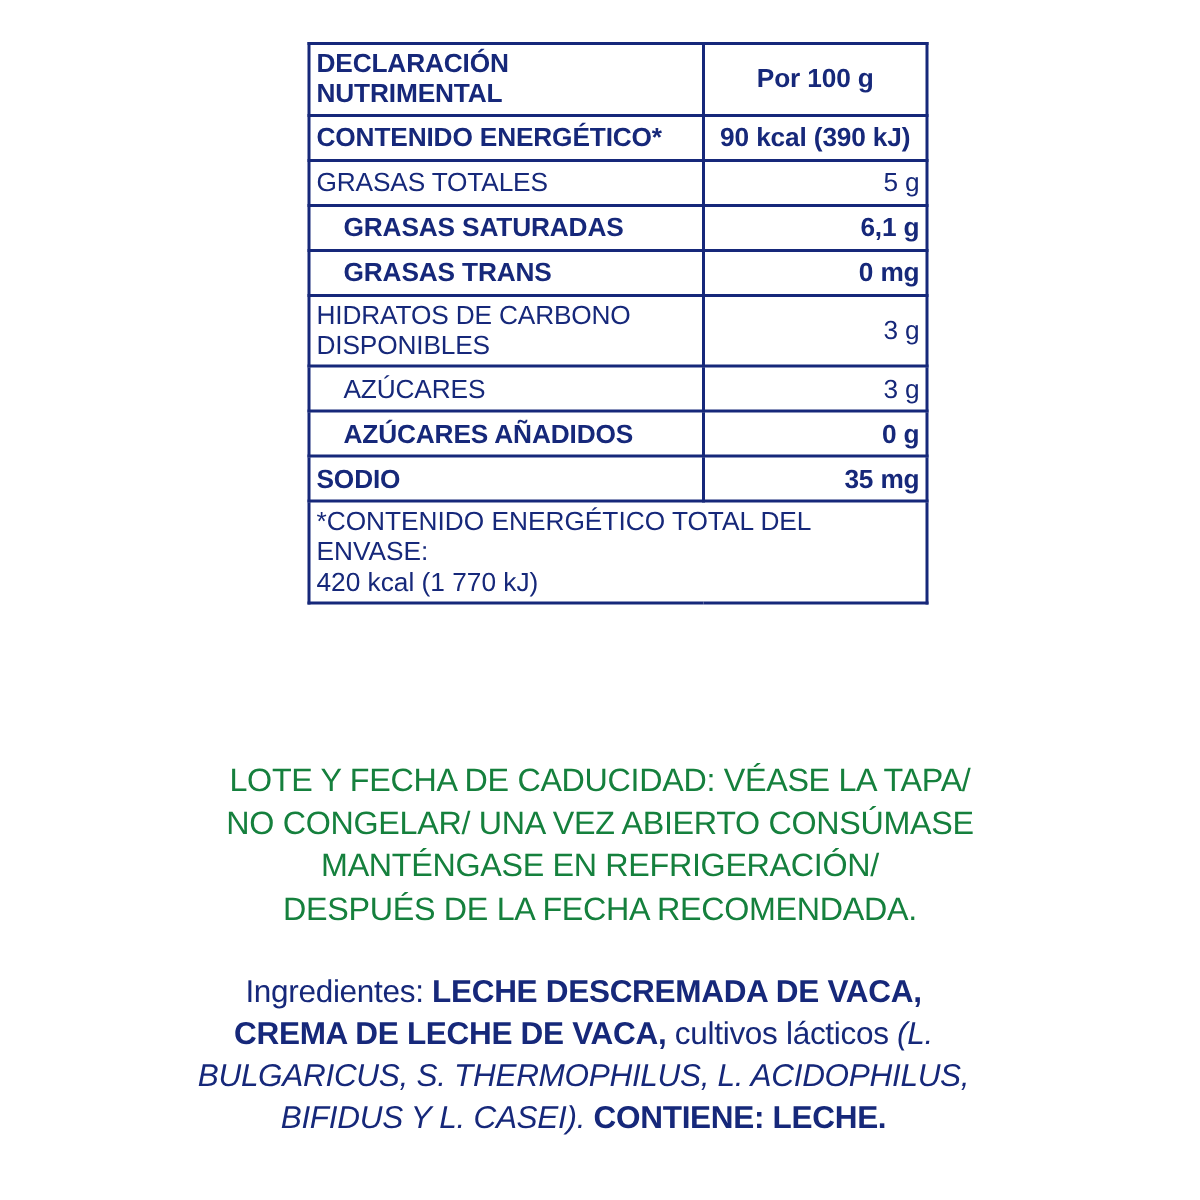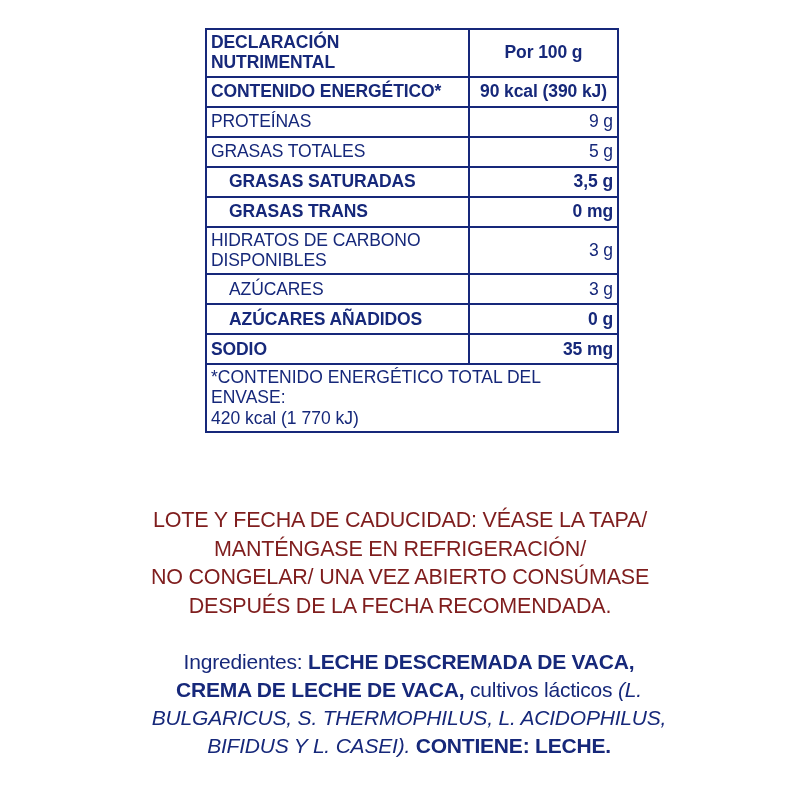--- a/index.html
+++ b/index.html
@@ -73,30 +73,30 @@
   }
   
 
   
   .warning {
     position: absolute;
     left: 40px;
     top: 506px;
     width: 720px;
     text-align: center;
-    color: #7f1d1d;
+    color: #15803d;
     font-size: 21.5px;
     line-height: 1.33;
     letter-spacing: -0.2px;
   }
 
   
   .ingredients {
     position: absolute;
-    left: 49px;
+    left: 29px;
     top: 648px;
     width: 720px;
     text-align: center;
     color: #16287a;
     font-size: 21px;
     line-height: 1.33;
     letter-spacing: -0.2px;
   }
   .ingredients b {
     font-weight: bold;
@@ -119,33 +119,29 @@
         <tr>
           <td class="label bold">DECLARACIÓN NUTRIMENTAL</td>
           <td class="value center bold">Por 100 g</td>
         </tr>
 
         <tr>
           <td class="label bold">CONTENIDO ENERGÉTICO*</td>
           <td class="value center bold">90 kcal (390 kJ)</td>
         </tr>
 
-        <tr>
-          <td class="label">PROTEÍNAS</td>
-          <td class="value">9 g</td>
-        </tr>
 
         <tr>
           <td class="label">GRASAS TOTALES</td>
           <td class="value">5 g</td>
         </tr>
 
         <tr>
           <td class="label bold indent1">GRASAS SATURADAS</td>
-          <td class="value bold">3,5 g</td>
+          <td class="value bold">6,1 g</td>
         </tr>
 
         <tr>
           <td class="label bold indent1">GRASAS TRANS</td>
           <td class="value bold">0 mg</td>
         </tr>
 
         <tr>
           <td class="label twoline">HIDRATOS DE CARBONO DISPONIBLES</td>
           <td class="value twoline">3 g</td>
@@ -173,22 +169,22 @@
             <span>*CONTENIDO ENERGÉTICO TOTAL DEL ENVASE:</span><br>
             <span>420 kcal (1 770 kJ)</span>
           </td>
         </tr>
       </tbody>
     </table>
   </div>
 
   <div class="warning">
     <span class="ing-line">LOTE Y FECHA DE CADUCIDAD: VÉASE LA TAPA/</span>
+    <span class="ing-line">NO CONGELAR/ UNA VEZ ABIERTO CONSÚMASE</span>
     <span class="ing-line">MANTÉNGASE EN REFRIGERACIÓN/</span>
-    <span class="ing-line">NO CONGELAR/ UNA VEZ ABIERTO CONSÚMASE</span>
     <span class="ing-line">DESPUÉS DE LA FECHA RECOMENDADA.</span>
   </div>
 
   <div class="ingredients">
     <span class="ing-line"><span>Ingredientes: </span><b>LECHE DESCREMADA DE VACA,</b></span>
     <span class="ing-line"><b>CREMA DE LECHE DE VACA,</b><span> cultivos lácticos </span><i>(L.</i></span>
     <span class="ing-line"><i>BULGARICUS, S. THERMOPHILUS, L. ACIDOPHILUS,</i></span>
     <span class="ing-line"><i>BIFIDUS Y L. CASEI).</i><b> CONTIENE: LECHE.</b></span>
   </div>
 

